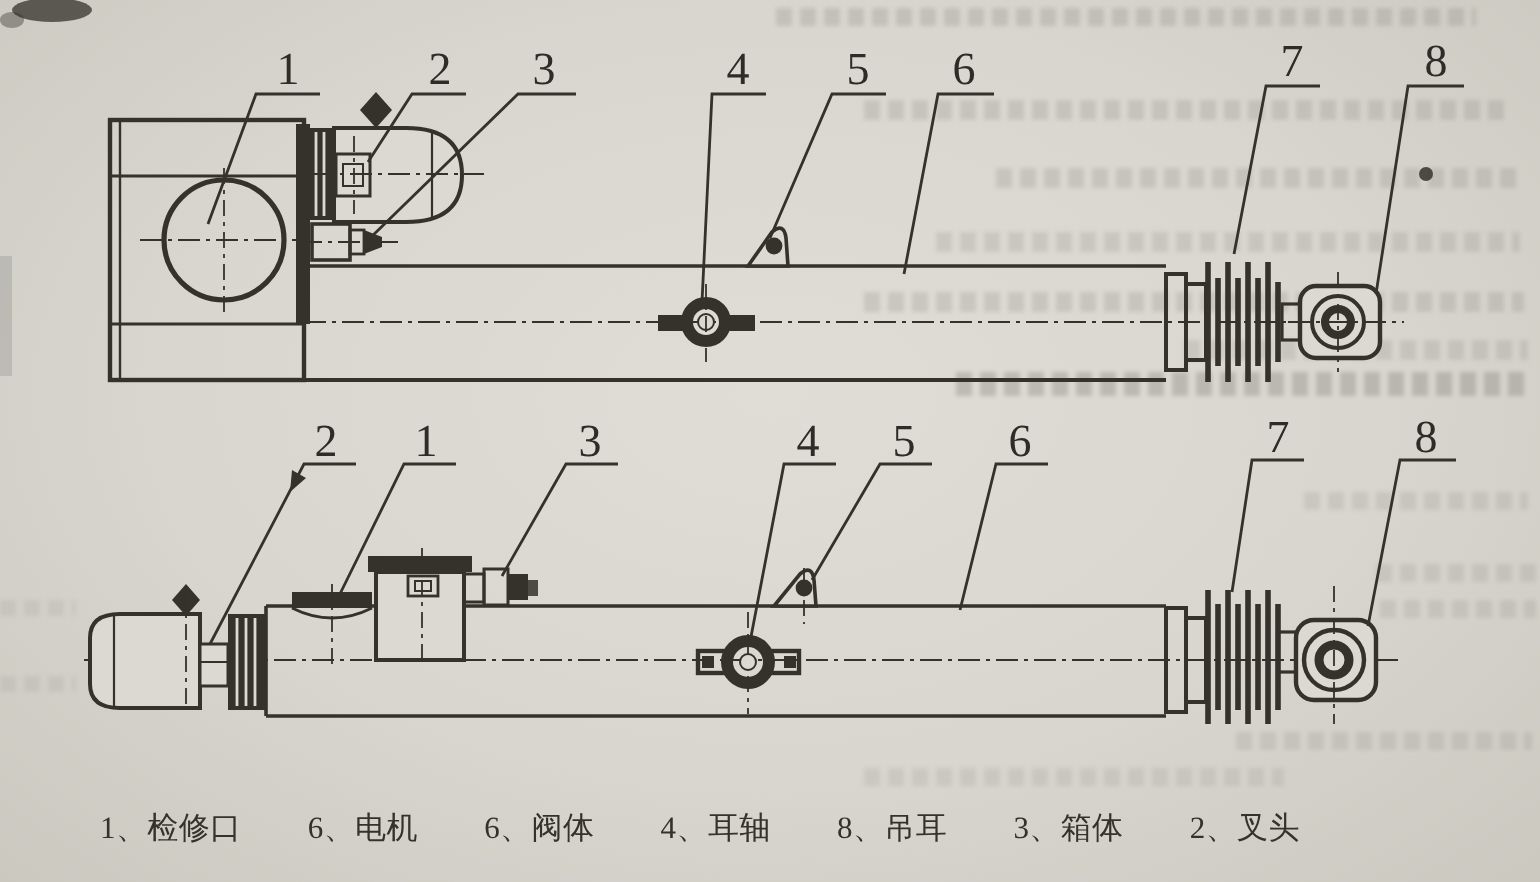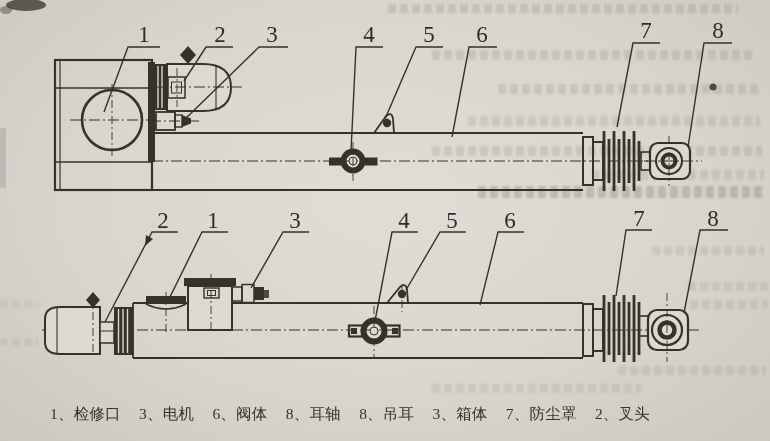--- a/index.html
+++ b/index.html
@@ -248,21 +248,20 @@
       <text x="404" y="228" class="callout">4</text>
       <text x="452" y="228" class="callout">5</text>
       <text x="510" y="228" class="callout">6</text>
       <text x="639" y="226" class="callout">7</text>
       <text x="713" y="226" class="callout">8</text>
     </g>
   </svg>
 
   <div class="legend">
     <span>1、检修口</span>
-    <span>3、电机</span>
+    <span>6、电机</span>
     <span>6、阀体</span>
-    <span>8、耳轴</span>
+    <span>4、耳轴</span>
     <span>8、吊耳</span>
     <span>3、箱体</span>
-    <span>7、防尘罩</span>
     <span>2、叉头</span>
   </div>
 </div>
 
 </body></html>

